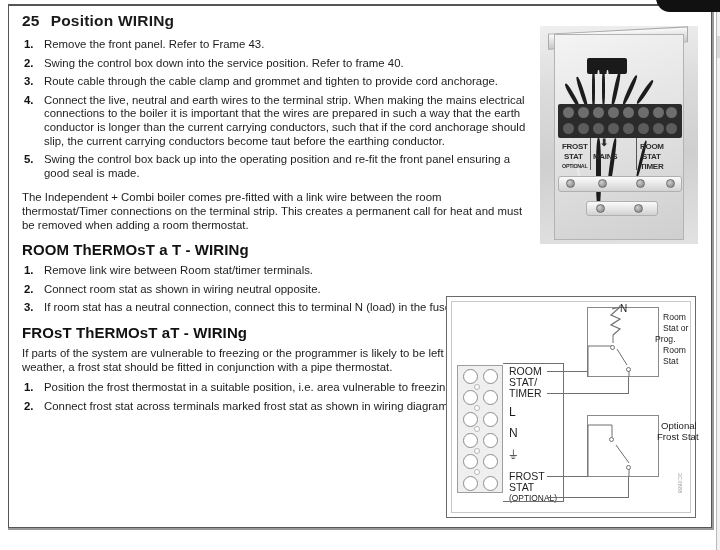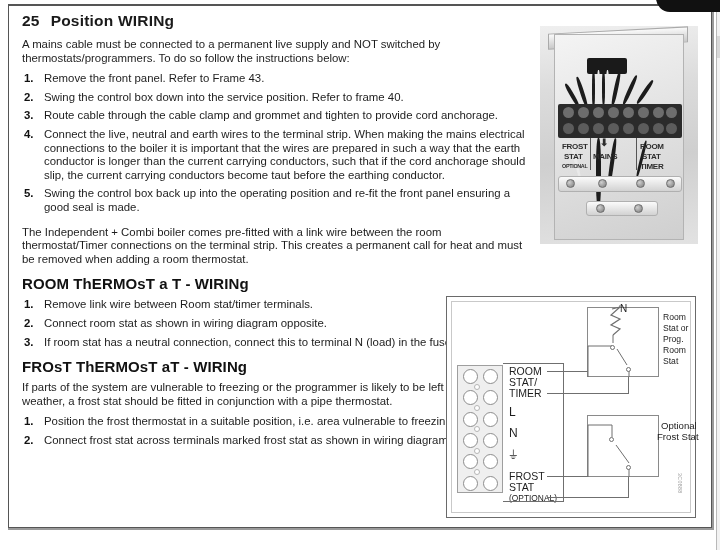--- a/index.html
+++ b/index.html
@@ -258,37 +258,36 @@
   <div class="frame-shadow-r"></div>
   <div class="corner-tab"></div>
   <div class="edge-sliver"></div>
   <div class="edge-mark"></div>
 
   <div class="title">
     <span class="num">25</span><span>Position WIRINg</span>
   </div>
 
   <div class="col">
-    <p class="para">A mains cable must be connected to a permanent live supply and NOT switched by thermostats/programmers. To do so follow the instructions below:</p>
 
     <ol class="steps">
       <li><span class="n">1.</span><span>Remove the front panel.  Refer to Frame 43.</span></li>
       <li><span class="n">2.</span><span>Swing the control box down into the service position.  Refer to frame 40.</span></li>
       <li><span class="n">3.</span><span>Route cable through the cable clamp and grommet and tighten to provide cord anchorage.</span></li>
       <li><span class="n">4.</span><span>Connect the live, neutral and earth wires to the terminal strip.  When making the mains electrical connections to the boiler it is important that the wires are prepared in such a way that the earth conductor is longer than the current carrying conductors, such that if the cord anchorage should slip, the current carrying conductors become taut before the earthing conductor.</span></li>
       <li><span class="n">5.</span><span>Swing the control box back up into the operating position and re-fit the front panel ensuring a good seal is made.</span></li>
     </ol>
 
     <p class="para gap-top">The Independent + Combi boiler comes pre-fitted with a link wire between the room thermostat/Timer connections on the terminal strip.  This creates a permanent call for heat and must be removed when adding a room thermostat.</p>
 
     <div class="sec-head">ROOM ThERMOsT a T - WIRINg</div>
 
     <ol class="steps">
       <li><span class="n">1.</span><span>Remove link wire between Room stat/timer terminals.</span></li>
-      <li><span class="n">2.</span><span>Connect room stat as shown in wiring diagram opposite.</span></li>
+      <li><span class="n">2.</span><span>Connect room stat as shown in wiring neutral opposite.</span></li>
       <li><span class="n">3.</span><span>If room stat has a neutral connection, connect this to terminal N (load) in the fused spur.</span></li>
     </ol>
 
     <div class="sec-head">FROsT ThERMOsT aT - WIRINg</div>
 
     <p class="para">If parts of the system are vulnerable to freezing or the programmer is likely to be left off during cold weather, a frost stat should be fitted in conjunction with a pipe thermostat.</p>
 
     <ol class="steps">
       <li><span class="n">1.</span><span>Position the frost thermostat in a suitable position, i.e. area vulnerable to freezing.</span></li>
       <li><span class="n">2.</span><span>Connect frost stat across terminals marked frost stat as shown in wiring diagram opposite.</span></li>
@@ -409,21 +408,21 @@
       <line x1="30" y1="44" x2="40" y2="60" stroke="#6f6f6f" stroke-width="1"></line>
       <line x1="1" y1="41" x2="25" y2="41" stroke="#6f6f6f" stroke-width="1"></line>
       <line x1="1" y1="41" x2="1" y2="72" stroke="#6f6f6f" stroke-width="1"></line>
       <line x1="33" y1="0" x2="33" y2="2" stroke="#6f6f6f" stroke-width="1"></line>
       <line x1="42" y1="64" x2="42" y2="72" stroke="#6f6f6f" stroke-width="1"></line>
     </svg>
     <div class="dnode" style="left:163px;top:48px;"></div>
     <div class="dnode" style="left:179px;top:70px;"></div>
     <div class="dtext" style="left:216px;top:16px;">Room</div>
     <div class="dtext" style="left:216px;top:27px;">Stat or</div>
-    <div class="dtext" style="left:216px;top:38px;">Prog.</div>
+    <div class="dtext" style="left:208px;top:38px;">Prog.</div>
     <div class="dtext" style="left:216px;top:49px;">Room</div>
     <div class="dtext" style="left:216px;top:60px;">Stat</div>
 
     <div class="dline" style="left:100px;top:74px;width:41px;height:1px;"></div>
     <div class="dline" style="left:140px;top:74px;width:1px;height:0px;"></div>
     <div class="dline" style="left:100px;top:96px;width:82px;height:1px;"></div>
     <div class="dline" style="left:181px;top:80px;width:1px;height:17px;"></div>
 
     <div class="dbox" style="left:140px;top:118px;width:72px;height:62px;"></div>
     <svg style="position:absolute;left:140px;top:118px;width:80px;height:68px;">

